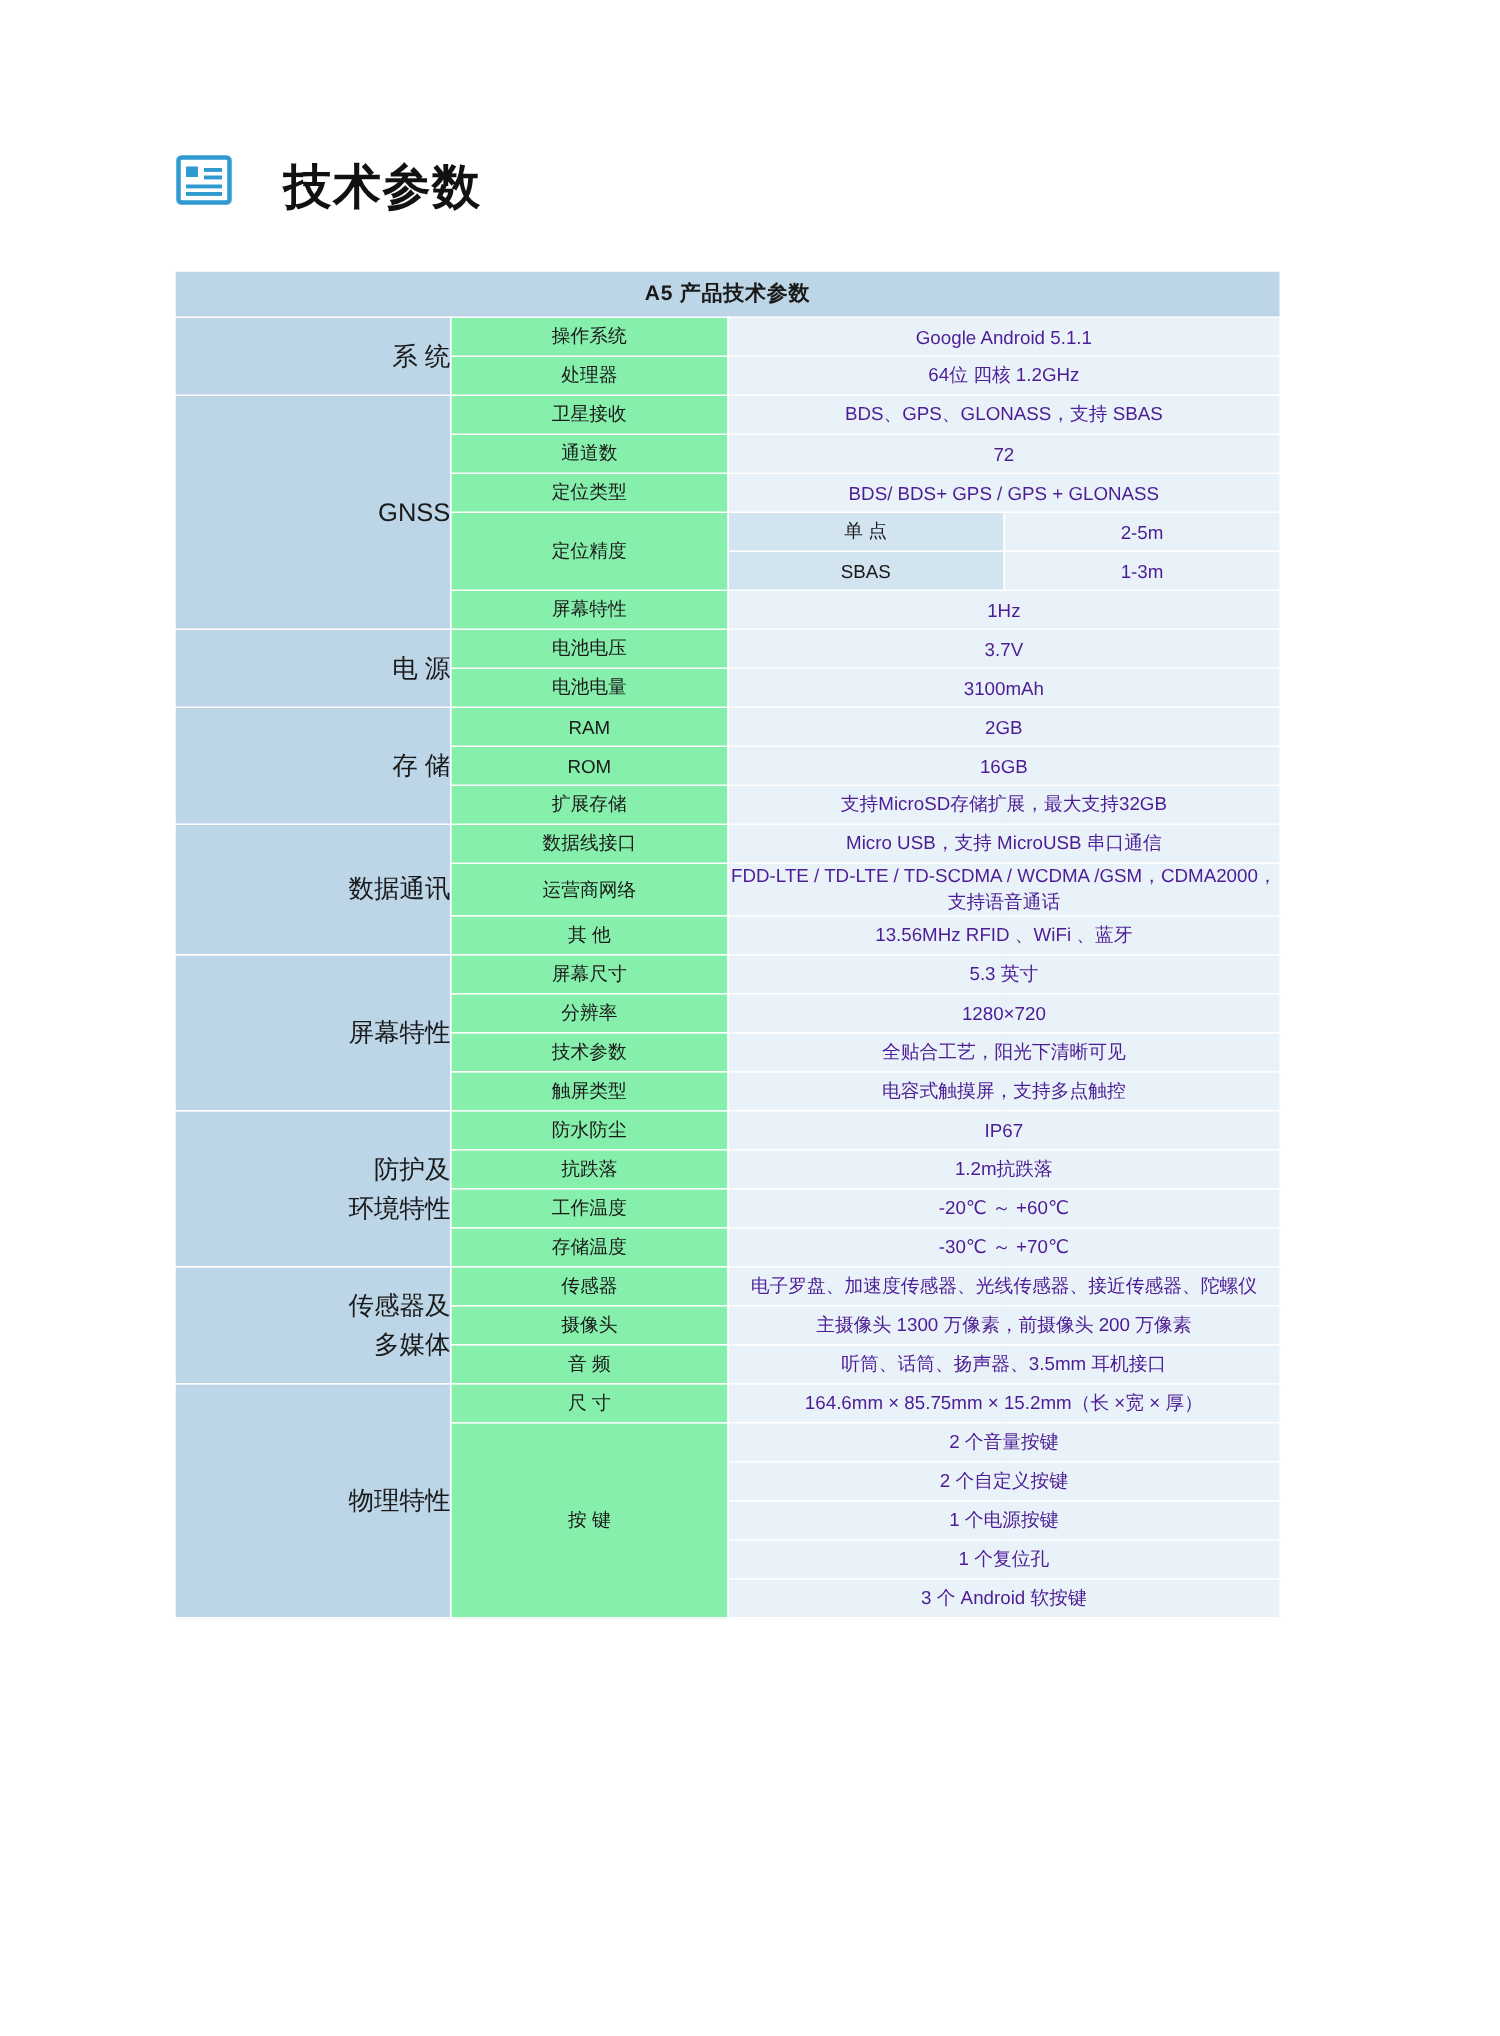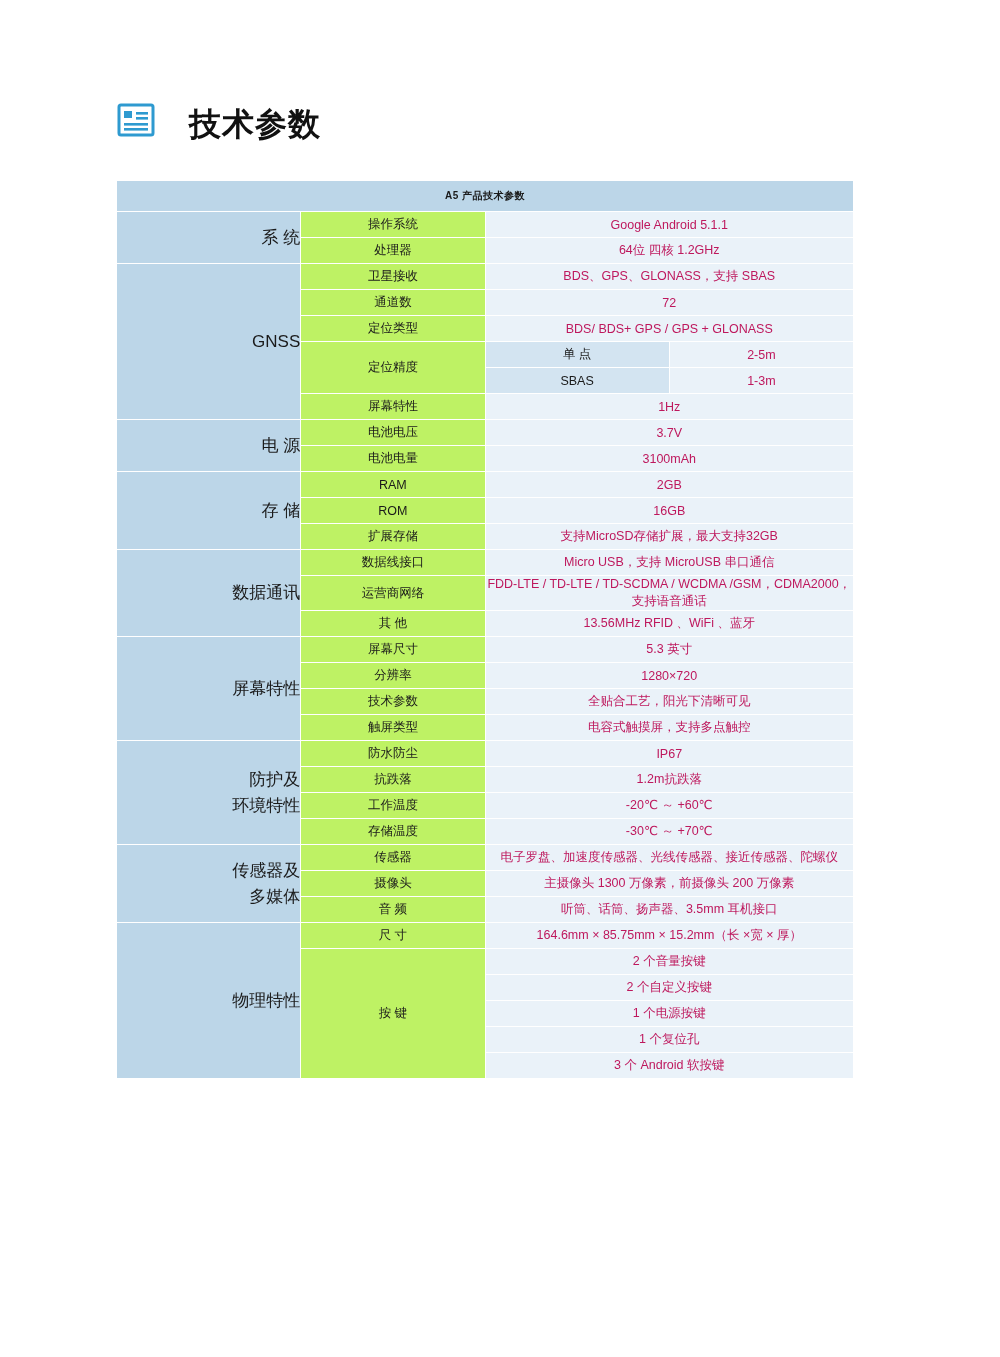--- a/index.html
+++ b/index.html
@@ -53,53 +53,53 @@
   }
   .spec-table td {
     border: 1px solid #ffffff;
     padding: 0;
     vertical-align: middle;
   }
   .cap {
     background: #bcd6e8;
     text-align: center;
     font-weight: bold;
-    font-size: 10px;
+    font-size: 14px;
     height: 30px;
     color: #1a1a1a;
     letter-spacing: 0.5px;
   }
   .grp {
     background: #bcd6e8;
     text-align: right;
     width: 72px;
     font-size: 17px;
     color: #1a1a1a;
     line-height: 1.5;
   }
   .lbl {
-    background: #bef264;
+    background: #86efac;
     text-align: center;
     width: 90px;
     font-size: 12.5px;
     color: #1a1a1a;
   }
   .sub {
     background: #d3e4f1;
     text-align: center;
     width: 78px;
     font-size: 12.5px;
     color: #1a1a1a;
     margin-top: 23px;
   }
   .val {
     background: #eaf2f9;
     text-align: center;
     font-size: 12.5px;
-    color: #be185d;
+    color: #4c1d95;
     padding: 5px 6px;
   }
   tr.row { height: 26px; }
 </style>
 </head>
 <body>
 
 <div class="page">
 
   <div class="heading">

